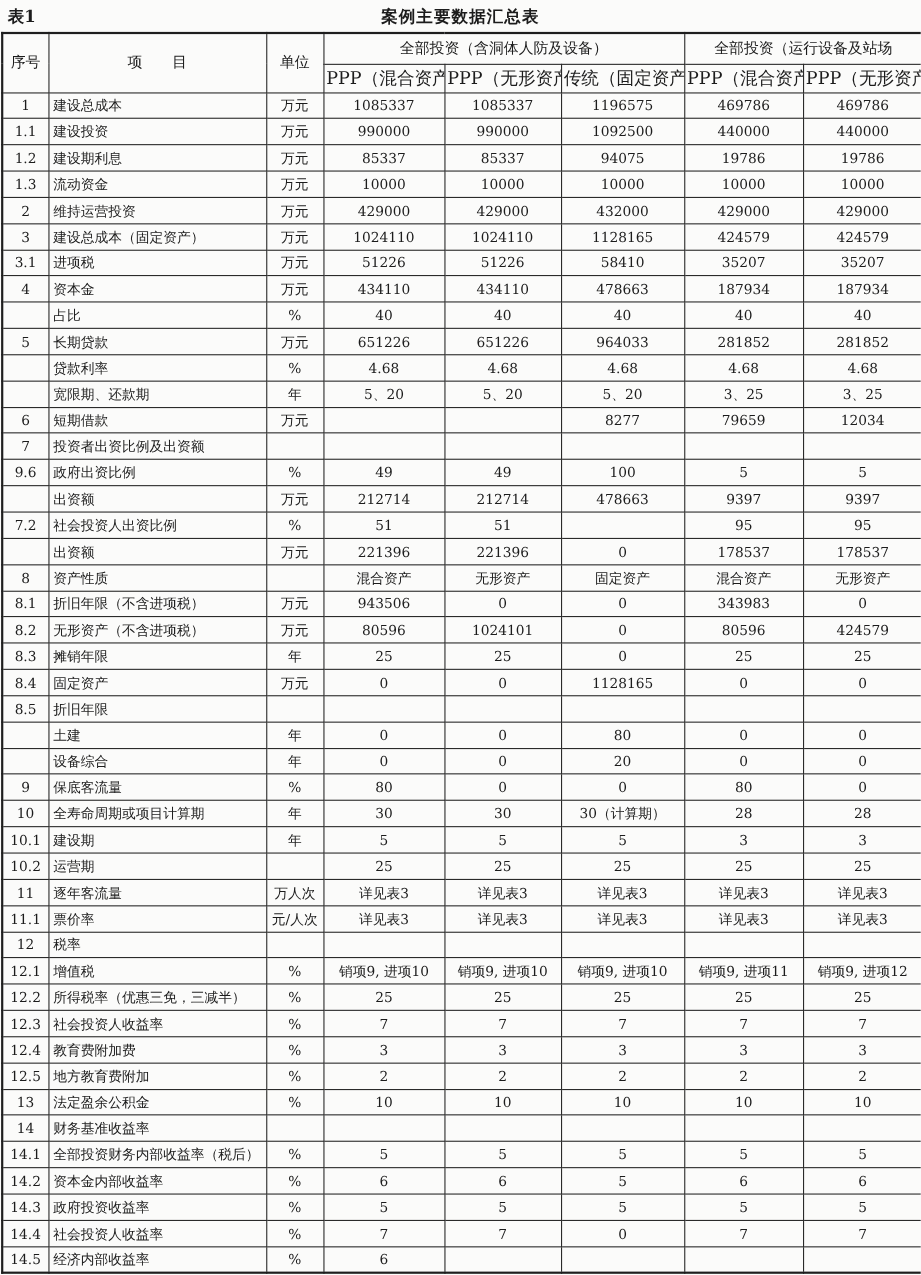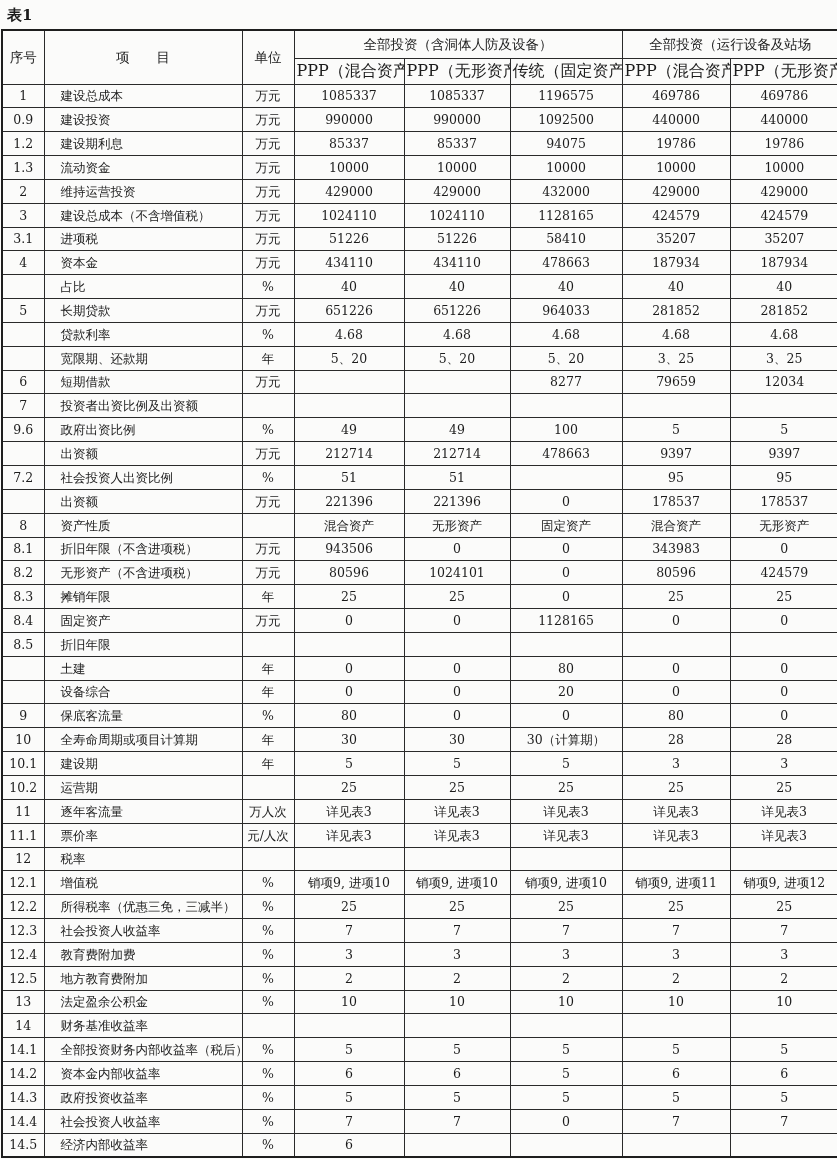--- a/index.html
+++ b/index.html
@@ -35,37 +35,38 @@
     vertical-align: middle;
     font-size: 12.5px;
     font-weight: normal;
     line-height: 1.05;
     overflow: hidden;
     white-space: nowrap;
   }
   thead tr.group-row th { height: 28px; font-size: 13.5px; }
   thead tr.sub-row th { height: 26px; font-size: 16px; }
   tbody td { height: 23.85px; }
-  td.item-cell { text-align: left; padding-left: 16px; }
+  td.item-cell { text-align: left; padding-left: 4px; }
   col.c-no { width: 42px; }
   col.c-item { width: 198px; }
   col.c-unit { width: 52px; }
   col.c-v1 { width: 110px; }
   col.c-v2 { width: 106px; }
   col.c-v3 { width: 112px; }
   col.c-v4 { width: 108px; }
   col.c-v5 { width: 109px; }
 </style>
 </head>
 <body>
 
 <div class="page">
 
   <div class="titlebar">
     <span class="table-label">表1</span>
+    <span class="page-title">案例主要数据汇总表</span>
   </div>
 
   <table class="main">
     <colgroup>
       <col class="c-no">
         <col class="c-item">
         <col class="c-unit">
       <col class="c-v1">
         <col class="c-v2">
         <col class="c-v3">
@@ -93,21 +94,21 @@
           <td>1</td>
           <td class="item-cell">建设总成本</td>
           <td>万元</td>
           <td>1085337</td>
           <td>1085337</td>
           <td>1196575</td>
           <td>469786</td>
           <td>469786</td>
         </tr>
         <tr>
-          <td>0.9</td>
+          <td>1.1</td>
           <td class="item-cell">建设投资</td>
           <td>万元</td>
           <td>990000</td>
           <td>990000</td>
           <td>1092500</td>
           <td>440000</td>
           <td>440000</td>
         </tr>
         <tr>
           <td>1.2</td>
@@ -134,21 +135,21 @@
           <td class="item-cell">维持运营投资</td>
           <td>万元</td>
           <td>429000</td>
           <td>429000</td>
           <td>432000</td>
           <td>429000</td>
           <td>429000</td>
         </tr>
         <tr>
           <td>3</td>
-          <td class="item-cell">建设总成本（不含增值税）</td>
+          <td class="item-cell">建设总成本（固定资产）</td>
           <td>万元</td>
           <td>1024110</td>
           <td>1024110</td>
           <td>1128165</td>
           <td>424579</td>
           <td>424579</td>
         </tr>
         <tr>
           <td>3.1</td>
           <td class="item-cell">进项税</td>

